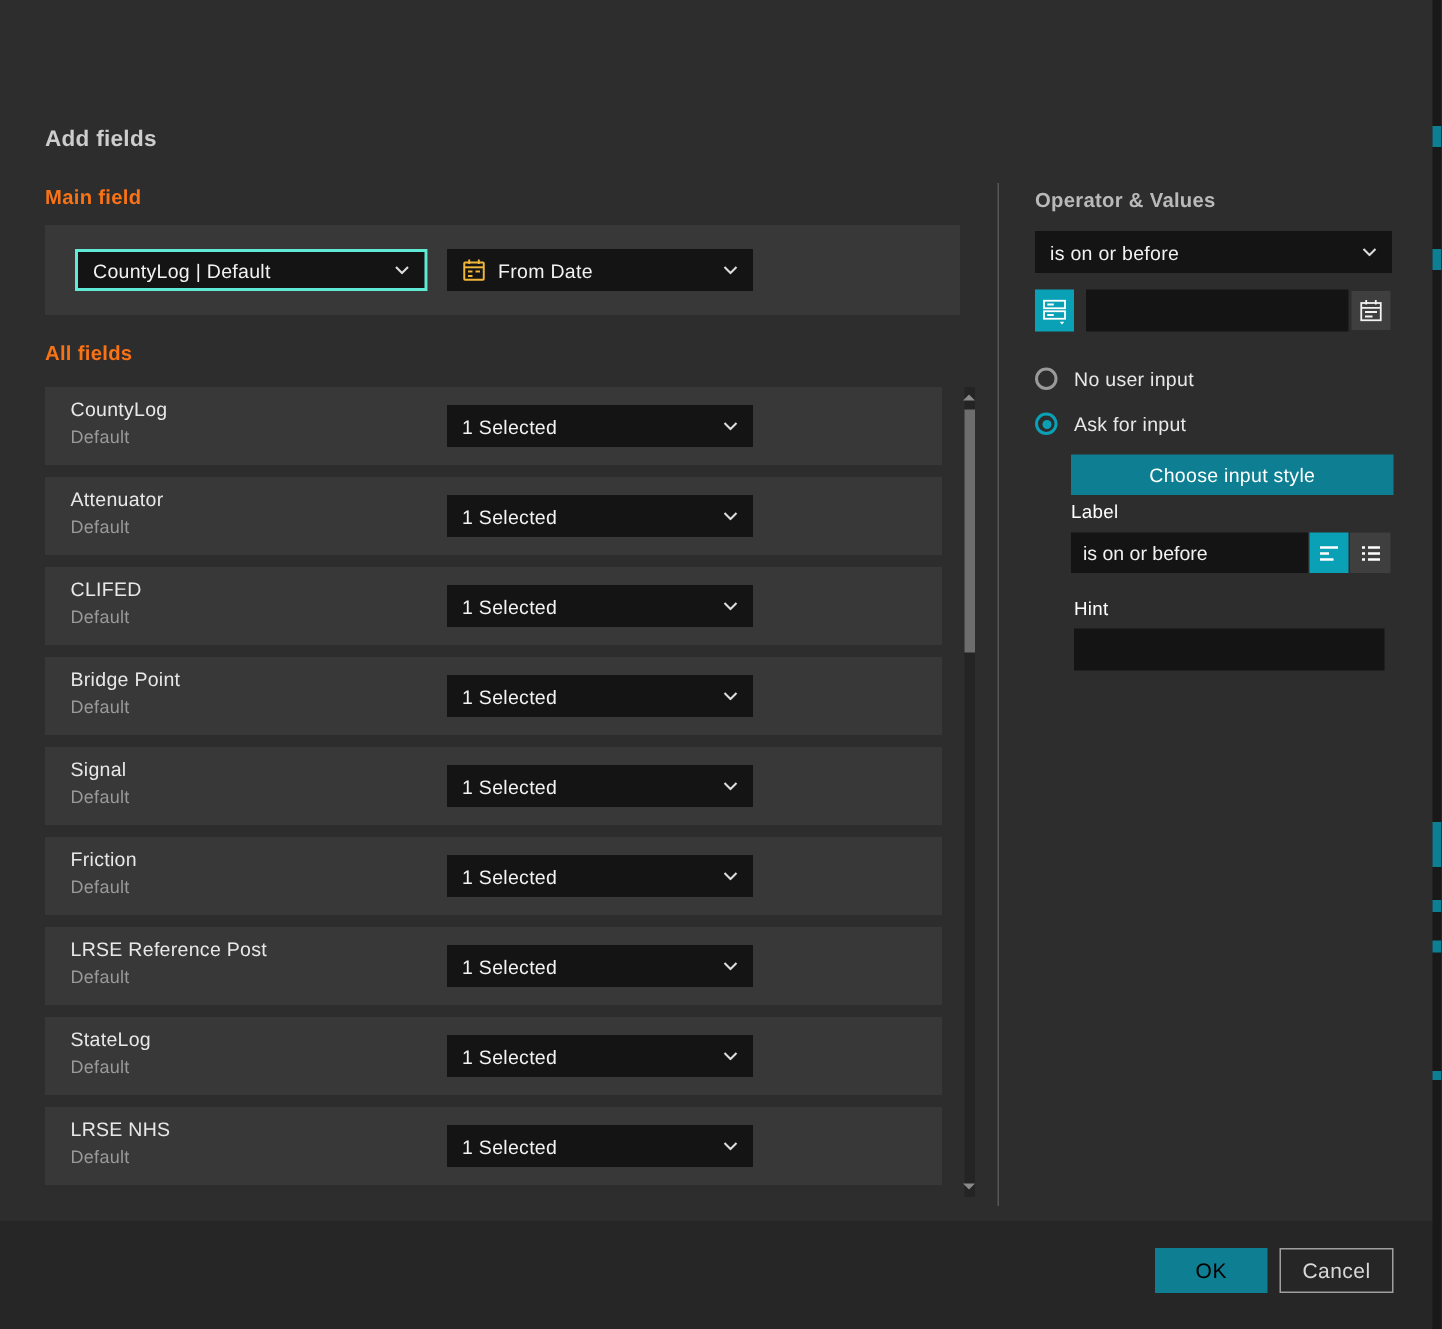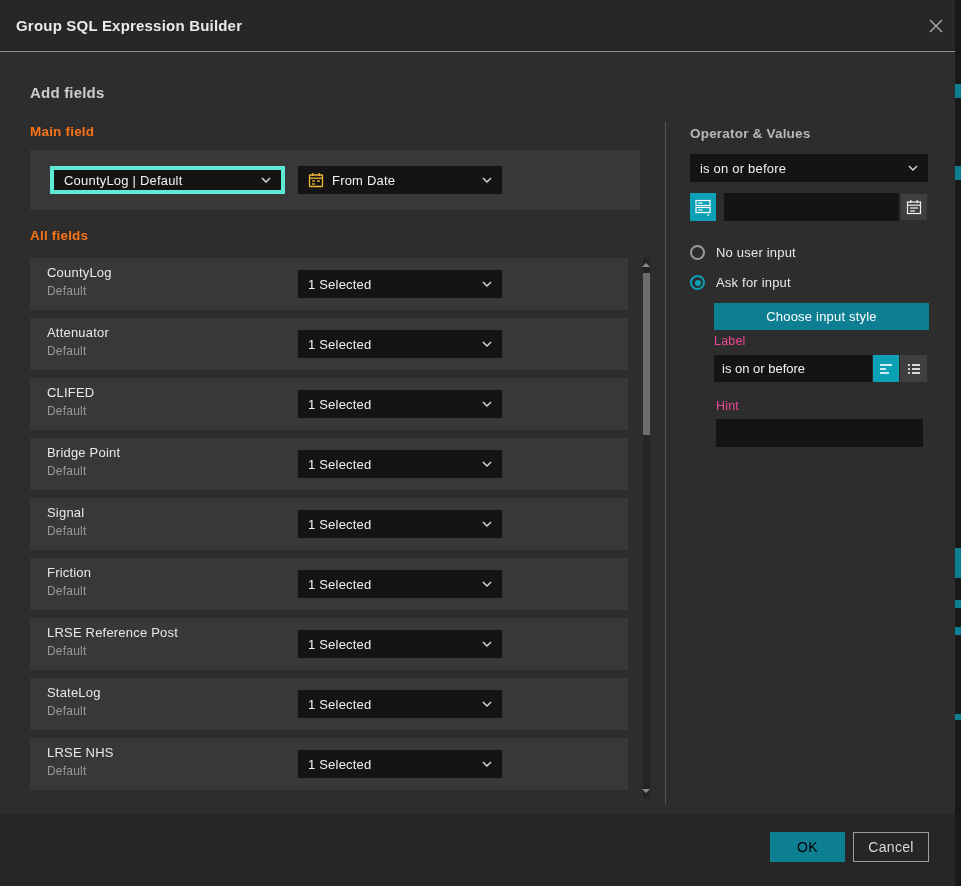--- a/index.html
+++ b/index.html
@@ -16,21 +16,21 @@
   
   .h-add { position:absolute; left:30px; top:84px; font-size:15px; font-weight:bold; color:#cdcdcd; }
   .h-sub { position:absolute; font-size:13.5px; font-weight:bold; color:#f97316; }
 
   
   .main-panel { position:absolute; left:30px; top:150px; width:610px; height:60px; background:#383838; }
   .select { position:absolute; height:28px; background:#141414; display:flex; align-items:center;
     padding:0 10px; color:#f2f2f2; font-size:13px; cursor:pointer; }
   .select .grow { flex:1 1 auto; white-space:nowrap; overflow:hidden; }
   .select .chev { flex:0 0 auto; display:flex; align-items:center; margin-left:6px; }
-  .sel-layer { left:20px; top:16px; width:235px; border:4px solid #5eead4; }
+  .sel-layer { left:20px; top:16px; width:235px; border:2px solid #5eead4; }
   .sel-field { left:268px; top:16px; width:204px; }
   .sel-field .cal { display:flex; align-items:center; margin-right:8px; }
 
   
   .list { position:absolute; left:30px; top:258px; width:598px; }
   .field-row { position:relative; width:598px; height:52px; background:#383838; margin-bottom:8px; }
   .field-name { position:absolute; left:17px; top:7px; font-size:13px; color:#e8e8e8; }
   .field-sub { position:absolute; left:17px; top:26px; font-size:12px; color:#999; }
   .row-select { left:268px; top:12px; width:204px; }
 
@@ -54,21 +54,21 @@
 
   .radio-row { position:absolute; left:690px; display:flex; align-items:center; cursor:pointer; }
   .radio { width:15px; height:15px; border:2px solid #9a9a9a; border-radius:50%; position:relative; flex:0 0 auto; }
   .radio.checked { border-color:#0aa1b7; }
   .radio.checked::after { content:""; position:absolute; left:2.5px; top:2.5px; width:6px; height:6px;
     border-radius:50%; background:#0aa1b7; }
   .radio-label { margin-left:11px; font-size:13px; color:#e8e8e8; }
 
   .choose-btn { position:absolute; left:714px; top:303px; width:215px; height:27px; background:#0e7f93;
     color:#fff; font-size:13px; border:none; cursor:pointer; font-family:inherit; letter-spacing:.2px;text-align:center; }
-  .lbl { position:absolute; font-size:12.5px; color:#ec4899;text-align:right; }
+  .lbl { position:absolute; font-size:12.5px; color:#ffffff;text-align:right; }
   .label-input { position:absolute; left:714px; top:355px; width:158px; height:27px; background:#141414;
     border:none; color:#f2f2f2; font-size:13px; padding:0 8px; outline:none; }
   .btn-align { left:873px; top:355px; width:26px; height:27px; background:#0aa1b7; }
   .btn-list { left:900px; top:355px; width:27px; height:27px; background:#3f3f3f; }
   .hint-input { position:absolute; left:716px; top:419px; width:207px; height:28px; background:#141414;
     border:none; color:#f2f2f2; font-size:13px; padding:0 8px; outline:none; }
 
   
   .footer { position:absolute; left:0; top:814px; width:961px; height:72px; background:#262626; }
   .ok-btn { position:absolute; left:770px; top:18px; width:75px; height:30px; background:#0e7f93; color:#000000;
@@ -78,28 +78,20 @@
 
   
   .edge-strip { position:absolute; left:955px; top:0; width:6px; height:886px; background:#191919; }
   .edge-strip span { position:absolute; left:0; width:6px; background:#0e7f93; display:block; }
 </style>
 </head>
 <body>
 
 <div class="dialog">
 
-  <div class="titlebar">
-    <div class="title">Group SQL Expression Builder</div>
-    <div class="close-btn">
-      <svg width="18" height="18" viewBox="0 0 18 18">
-          <path d="M3 3 L15 15 M15 3 L3 15" stroke="currentColor" stroke-width="1.2" fill="none"></path>
-        </svg>
-    </div>
-  </div>
 
   <div class="h-add">Add fields</div>
   <div class="h-sub" style="left:30px; top:124px;">Main field</div>
 
   <div class="main-panel">
     <div class="select sel-layer">
       <span class="grow">CountyLog | Default</span>
       <span class="chev">
         <svg width="10" height="6" viewBox="0 0 10 6">
             <path d="M1 1l4 4 4-4" stroke="#ddd" stroke-width="1.4" fill="none"></path>

